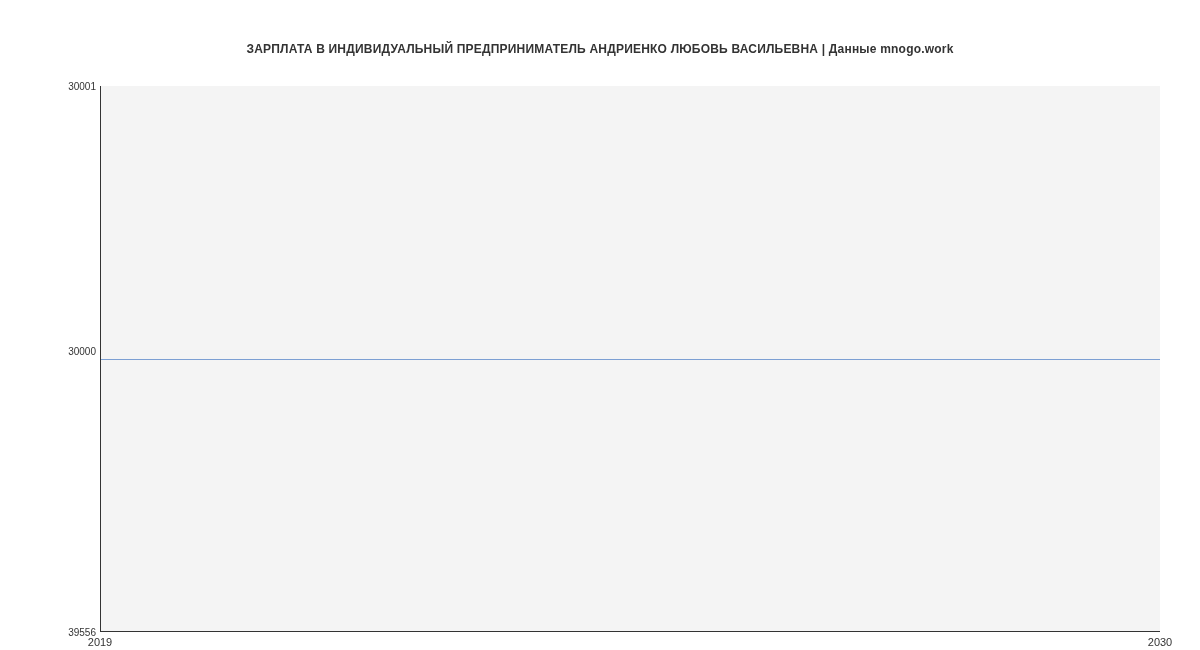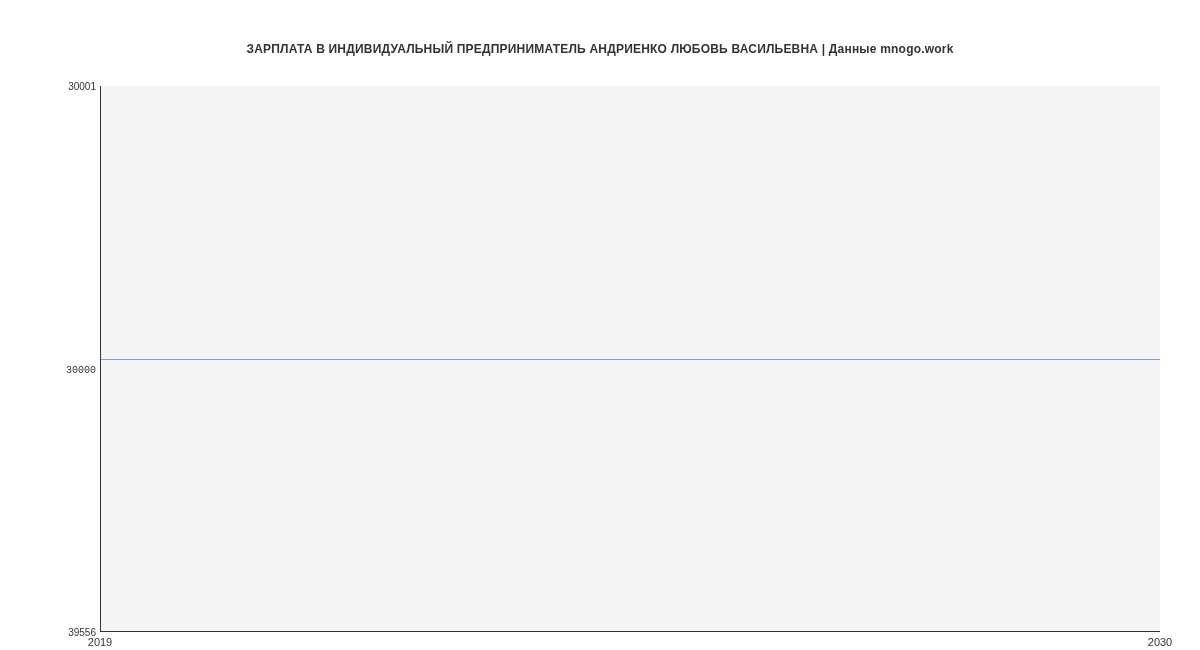--- a/index.html
+++ b/index.html
@@ -70,21 +70,21 @@
   }
 </style>
 </head>
 <body>
 
 <div class="chart-wrap">
 
   <div class="title">ЗАРПЛАТА В ИНДИВИДУАЛЬНЫЙ ПРЕДПРИНИМАТЕЛЬ АНДРИЕНКО ЛЮБОВЬ ВАСИЛЬЕВНА | Данные mnogo.work</div>
 
   <div class="y-tick" style="top:50px;">30001</div>
-  <div class="y-tick" style="top:334px;font-family:Liberation Mono, monospace;">30000</div>
+  <div class="y-tick" style="top:315px;">30000</div>
   <div class="y-tick" style="top:596px;">39556</div>
 
   <div class="x-tick" style="left:100px;">2019</div>
   <div class="x-tick" style="left:1160px;">2030</div>
 
   <div class="plot-area">
 
     <div class="gridline" style="top:273px;"></div>
 
     <div class="data-line" style="top:273px;"></div>

